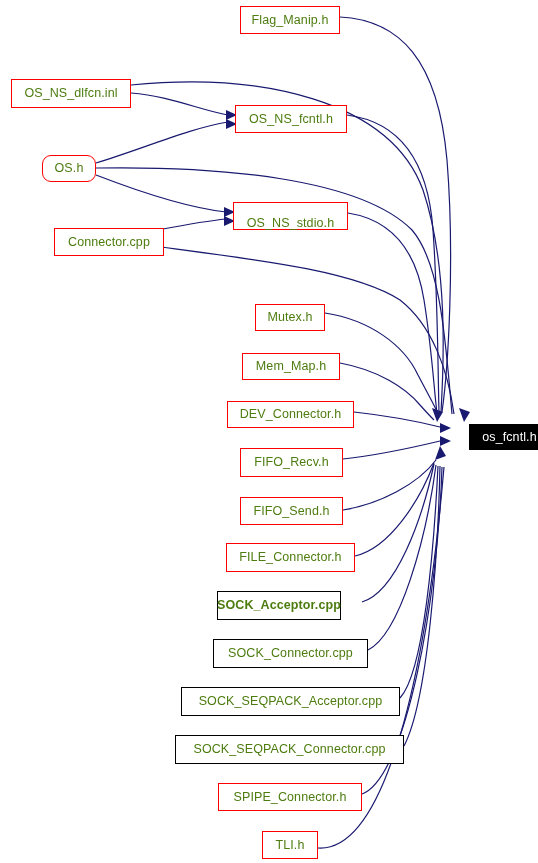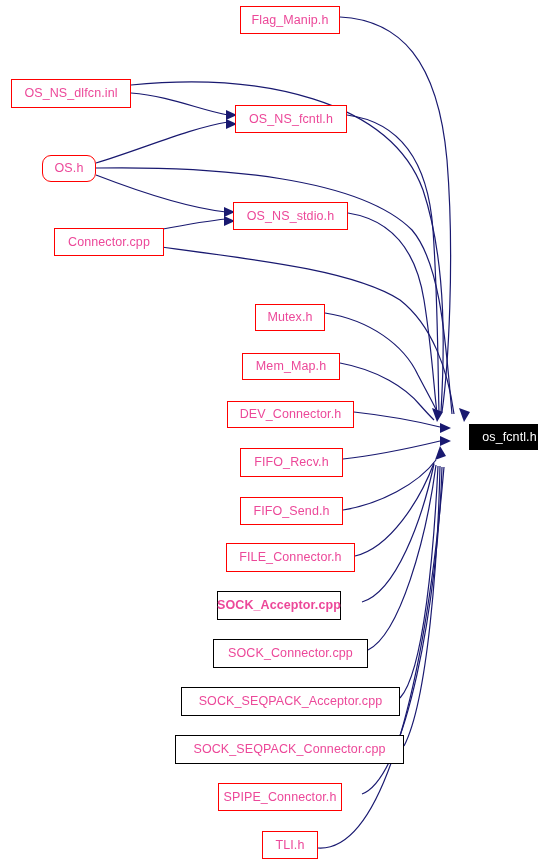--- a/index.html
+++ b/index.html
@@ -25,21 +25,21 @@
   }
   .node {
     position: absolute;
     box-sizing: border-box;
     display: flex;
     align-items: center;
     justify-content: center;
     background: #ffffff;
     border: 1px solid #ff0000;
     font-size: 12.5px;
-    color: #ec4899;
+    color: #4d7c0f;
     white-space: nowrap;
     letter-spacing: 0.1px;
   }
   .node.border-black {
     border-color: #000000;
   }
   .node.target {
     background: #000000;
     border-color: #000000;
     color: #ffffff;
@@ -99,21 +99,21 @@
       </div>
       <div class="node" style="left: 11px; top: 79px; width: 120px; height: 29px;">
         <span class="node-label">OS_NS_dlfcn.inl</span>
       </div>
       <div class="node" style="left: 235px; top: 105px; width: 112px; height: 28px;">
         <span class="node-label">OS_NS_fcntl.h</span>
       </div>
       <div class="node" style="left: 42px; top: 155px; width: 54px; height: 27px; border-radius: 9px;">
         <span class="node-label">OS.h</span>
       </div>
-      <div class="node" style="left: 233px; top: 202px; width: 115px; height: 28px;">
+      <div class="node" style="left: 233px; top: 202px; width: 115px; height: 28px; align-items: flex-end;">
         <span class="node-label">OS_NS_stdio.h</span>
       </div>
       <div class="node" style="left: 14px; top: 228px; width: 110px; height: 28px; margin-left: 40px;">
         <span class="node-label">Connector.cpp</span>
       </div>
       <div class="node" style="left: 255px; top: 304px; width: 70px; height: 27px;">
         <span class="node-label">Mutex.h</span>
       </div>
       <div class="node" style="left: 242px; top: 353px; width: 98px; height: 27px;">
         <span class="node-label">Mem_Map.h</span>
@@ -135,21 +135,21 @@
       </div>
       <div class="node border-black" style="left: 213px; top: 639px; width: 155px; height: 29px;">
         <span class="node-label">SOCK_Connector.cpp</span>
       </div>
       <div class="node border-black" style="left: 181px; top: 687px; width: 219px; height: 29px;">
         <span class="node-label">SOCK_SEQPACK_Acceptor.cpp</span>
       </div>
       <div class="node border-black" style="left: 175px; top: 735px; width: 229px; height: 29px;">
         <span class="node-label">SOCK_SEQPACK_Connector.cpp</span>
       </div>
-      <div class="node" style="left: 218px; top: 783px; width: 124px; height: 28px;">
+      <div class="node" style="left: 218px; top: 783px; width: 144px; height: 28px;">
         <span class="node-label">SPIPE_Connector.h</span>
       </div>
       <div class="node" style="left: 262px; top: 831px; width: 56px; height: 28px;">
         <span class="node-label">TLI.h</span>
       </div>
       <div class="node target" style="left: 449px; top: 424px; width: 81px; height: 26px; margin-left: 20px;">
         <span class="node-label">os_fcntl.h</span>
       </div>
     </div>
 

